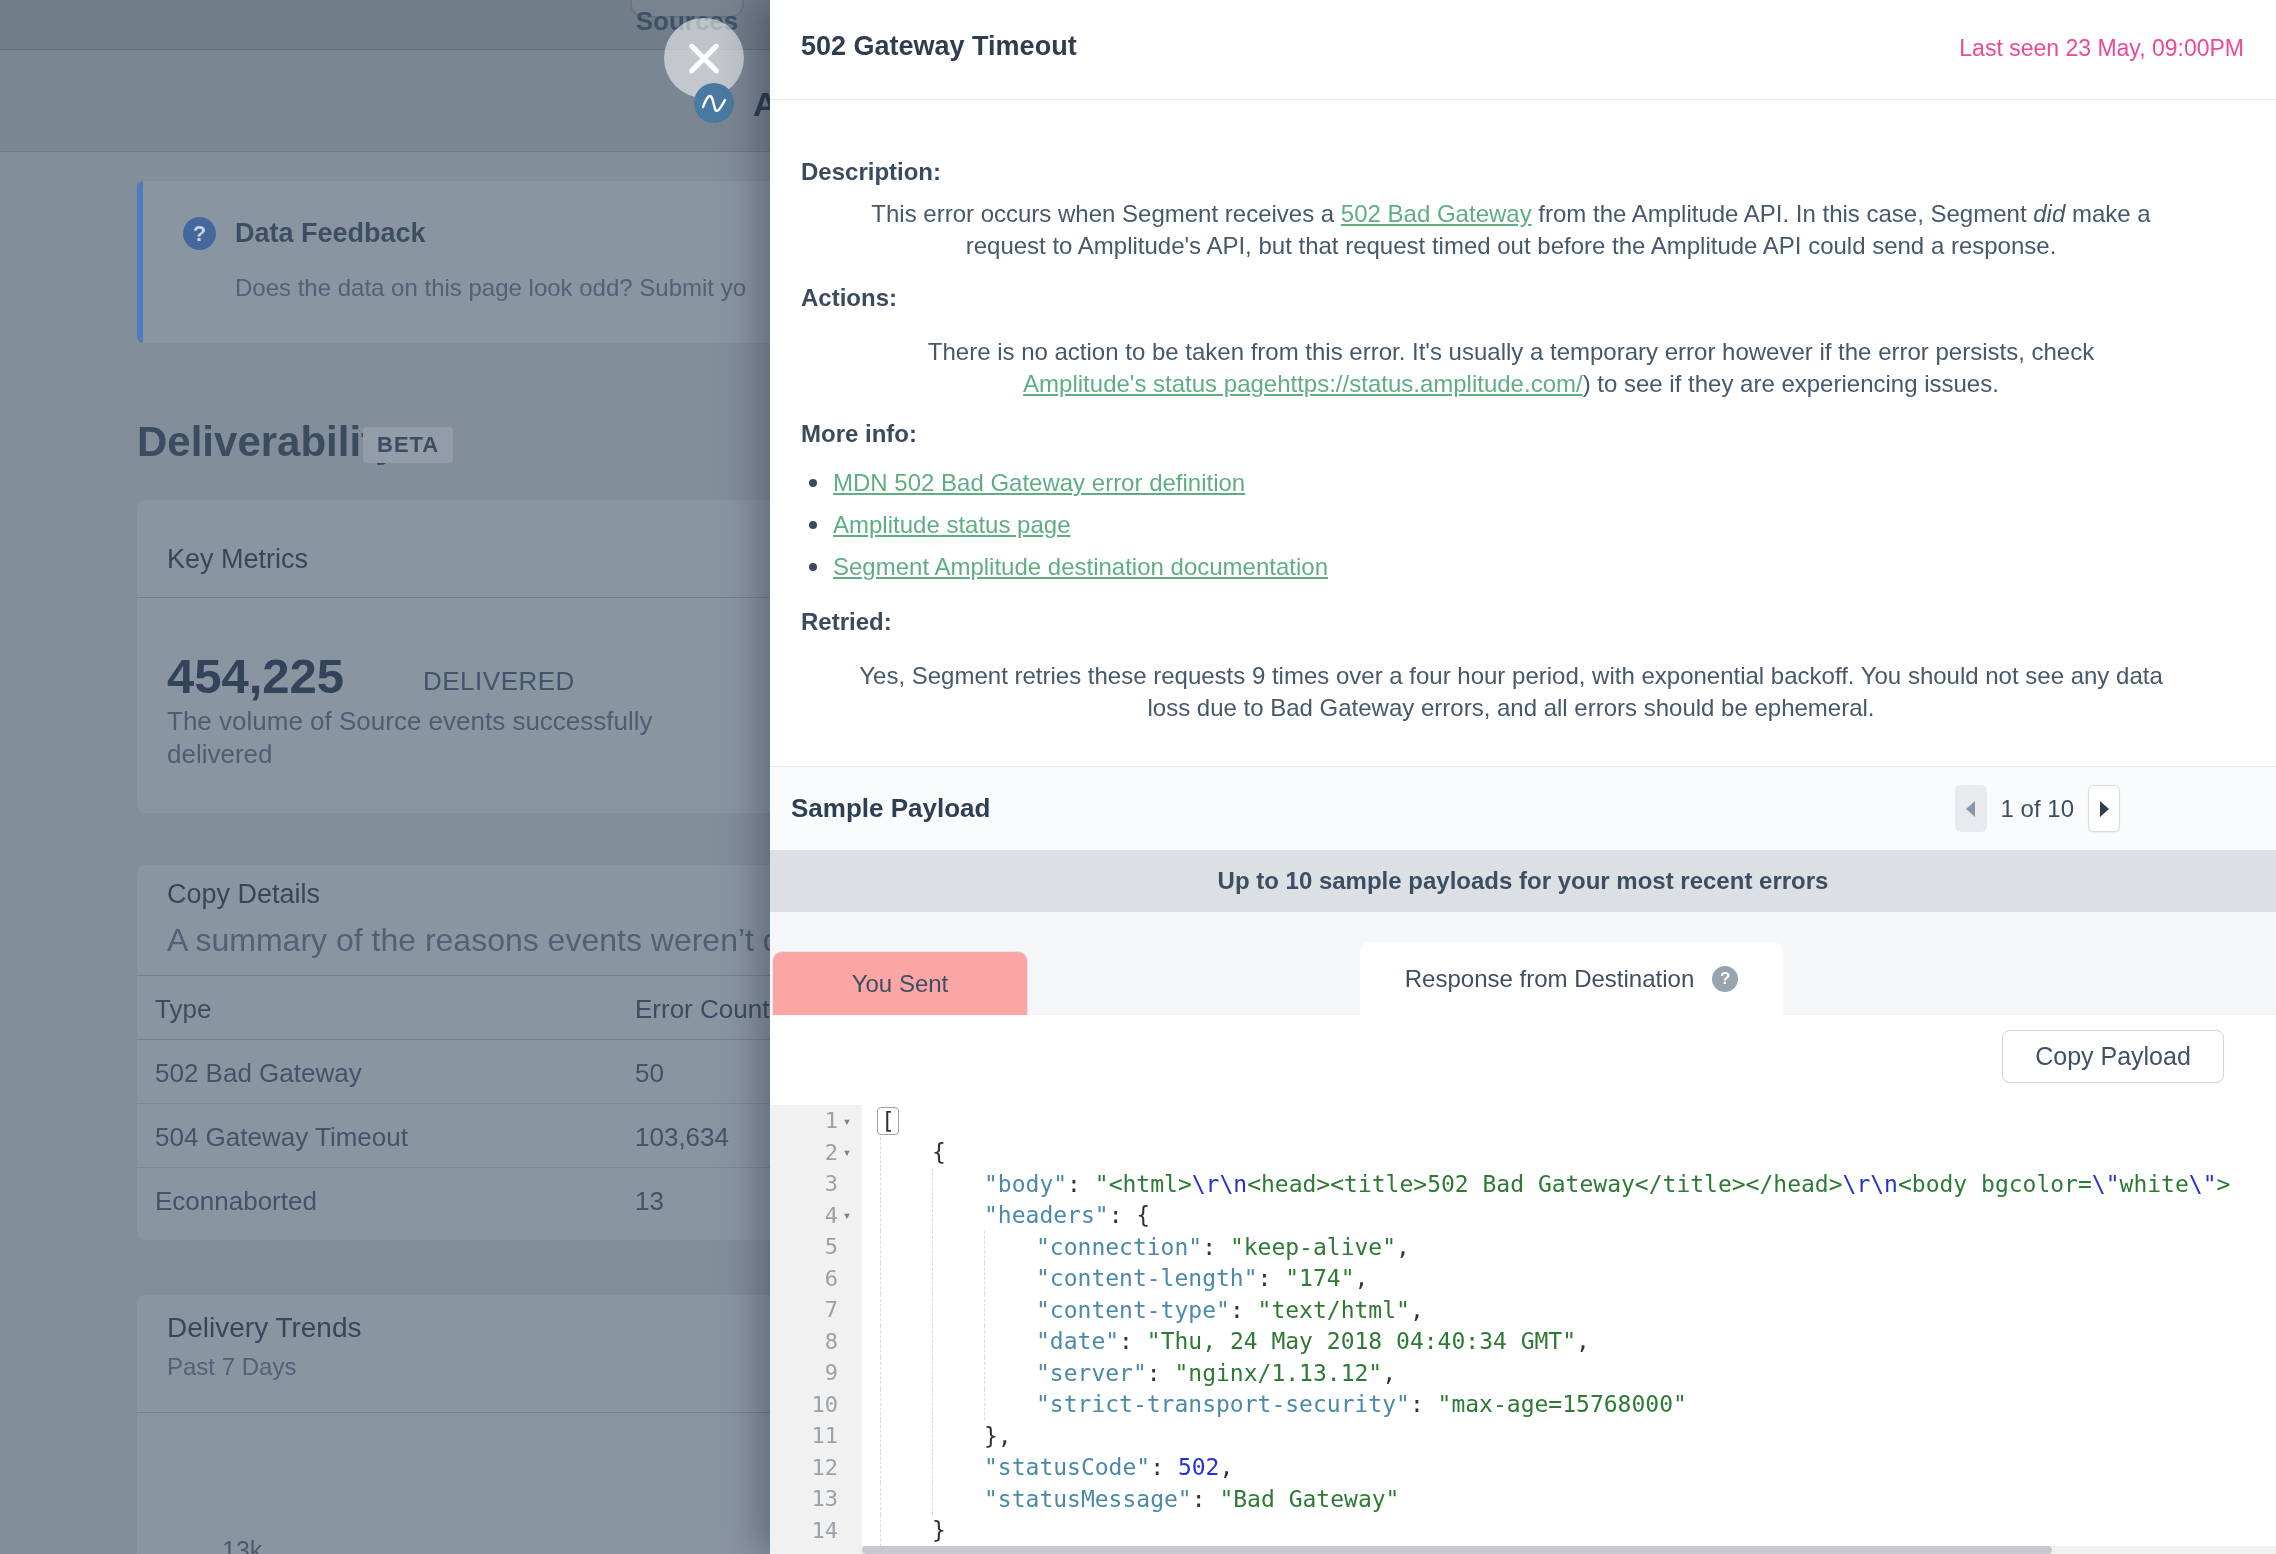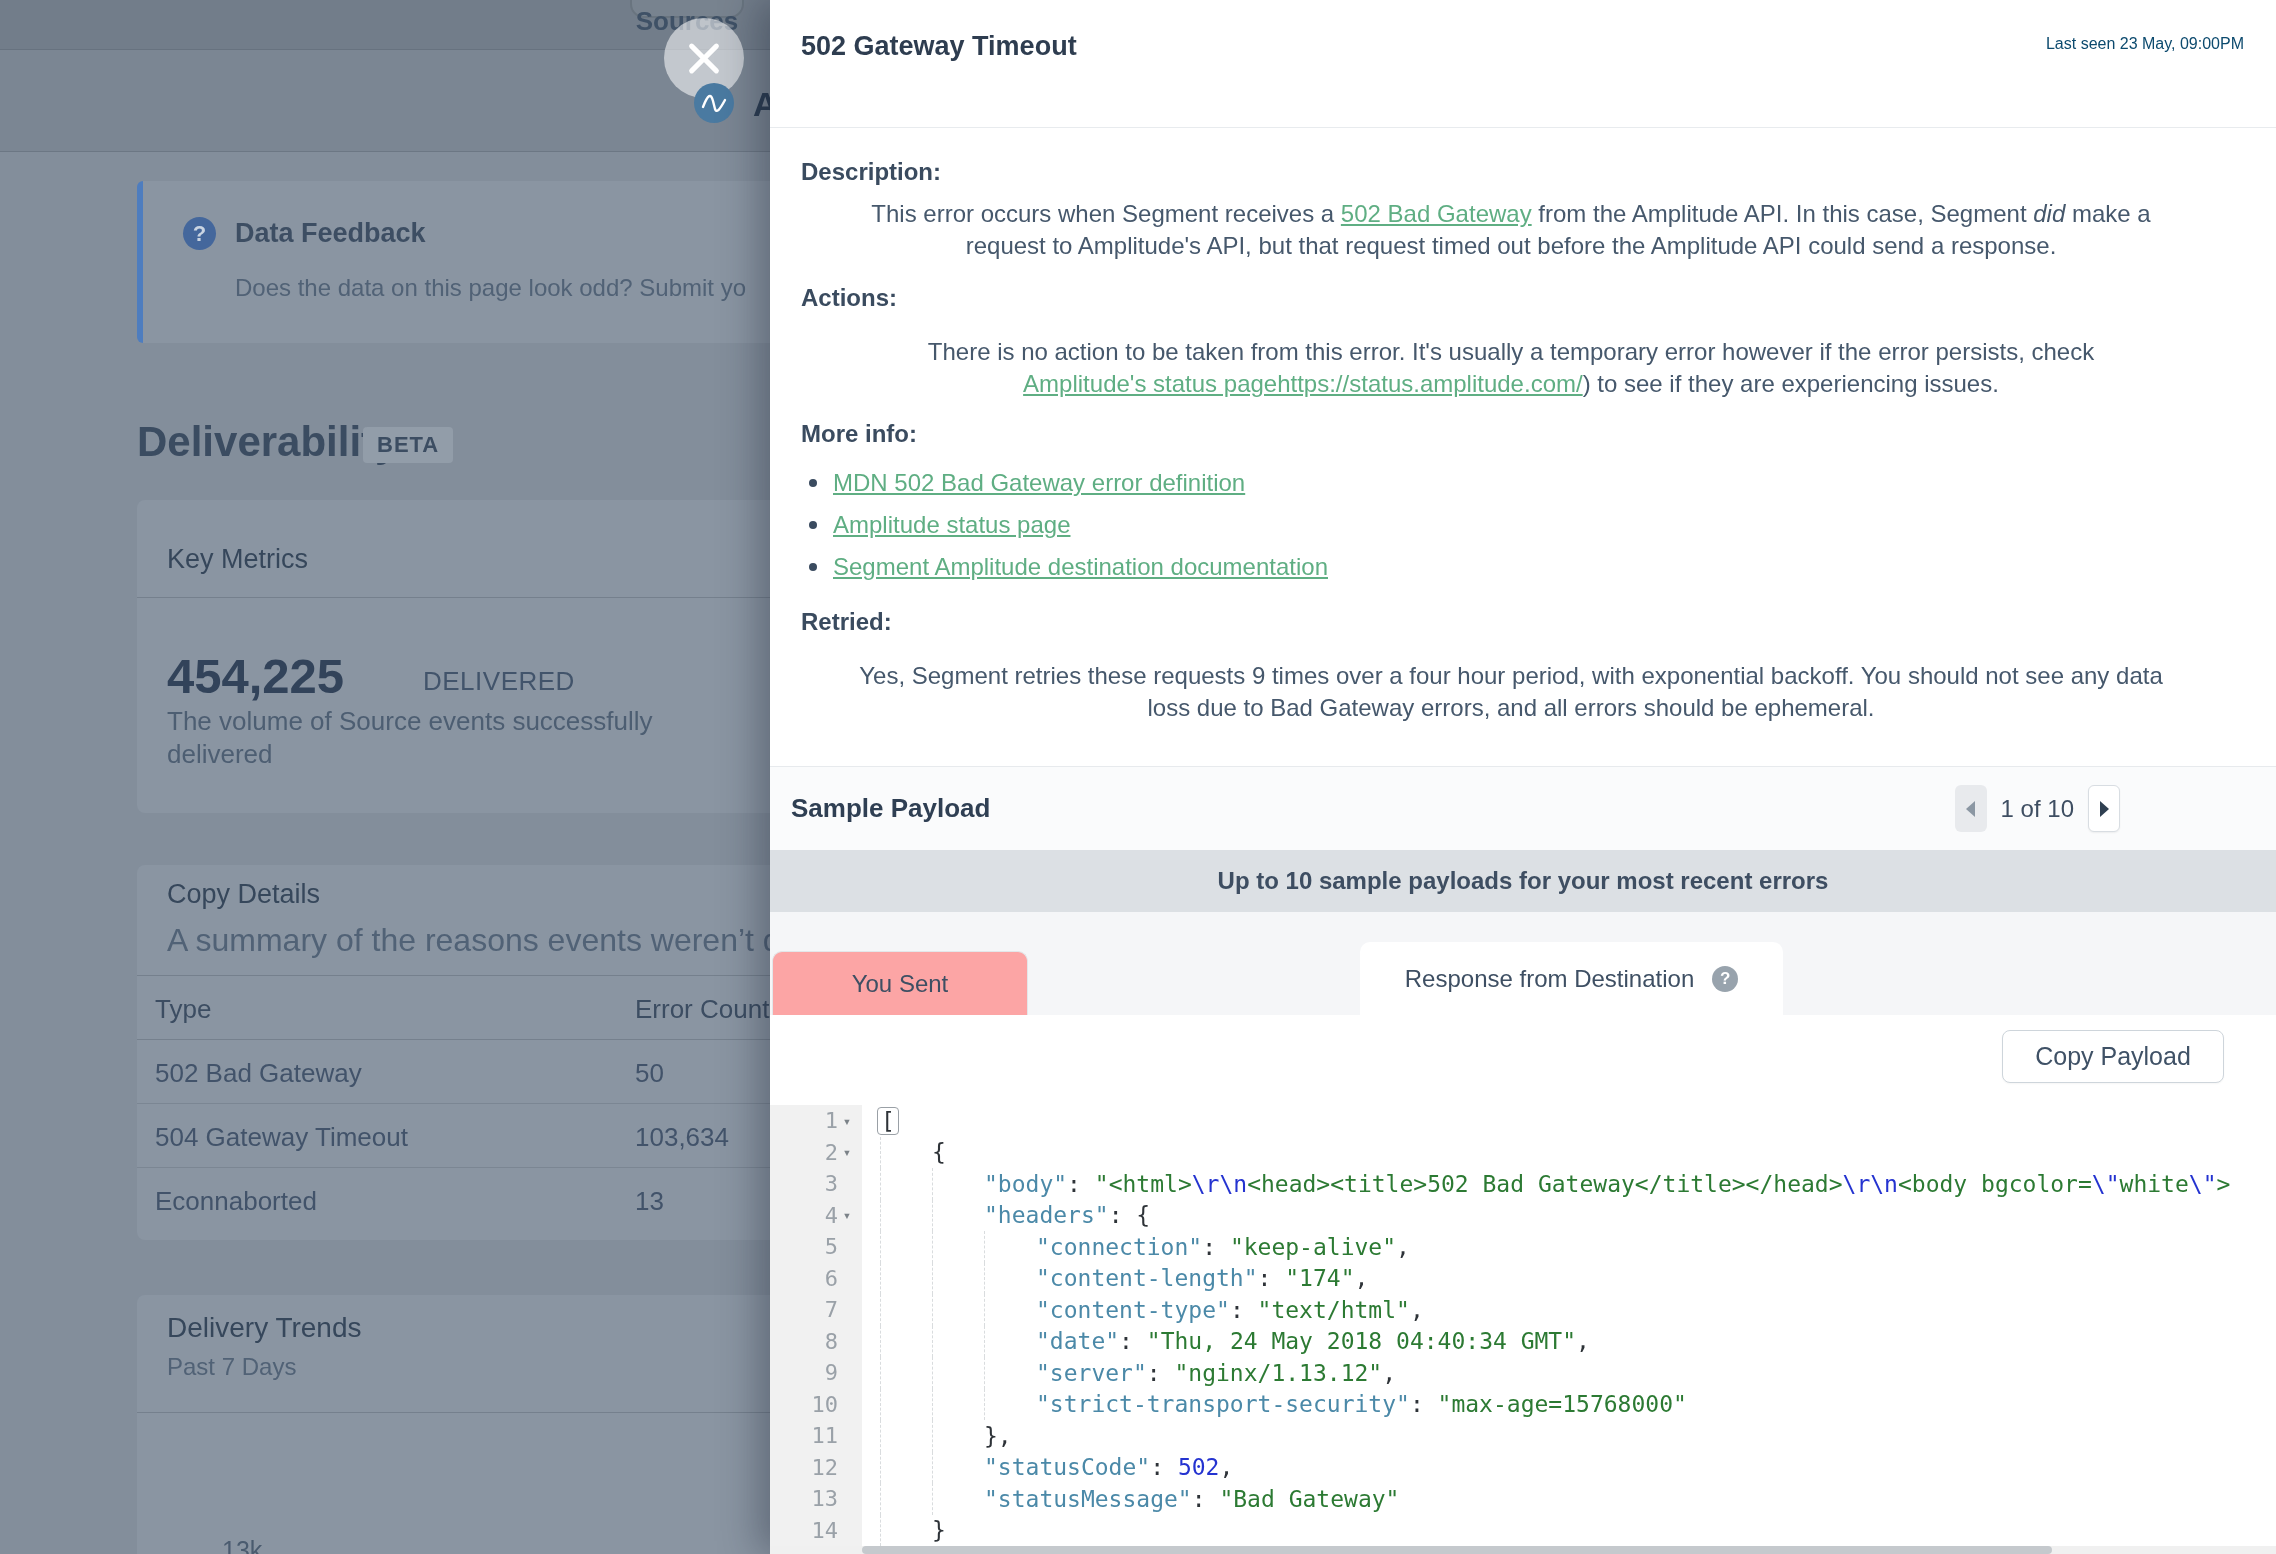--- a/index.html
+++ b/index.html
@@ -56,23 +56,23 @@
 
   #trends-card { left:137px; top:1295px; width:900px; height:300px; }
   .dt-title { position:absolute; left:30px; top:17px; font-size:28px; color:#36475b; }
   .dt-sub { position:absolute; left:30px; top:58px; font-size:24px; color:#516276; }
   .dt-divider { position:absolute; left:0; top:117px; width:100%; height:1px; background:#75808d; }
   .dt-axis { position:absolute; left:85px; top:241px; font-size:25px; color:#4a5b6f; }
 
   
   #panel { position:absolute; left:770px; top:0; width:1506px; height:1554px; background:#ffffff;
            box-shadow:-12px 0 36px rgba(20,30,45,0.35); overflow:hidden; }
-  .p-header { position:absolute; left:0; top:0; width:100%; height:128px; border-bottom:1px solid #e8ebee; background:#fff; }
+  .p-header { position:absolute; left:0; top:0; width:100%; height:100px; border-bottom:1px solid #e8ebee; background:#fff; }
   .p-title { position:absolute; left:31px; top:31px; font-size:27px; font-weight:700; color:#2e3d50; }
-  .p-lastseen { position:absolute; right:32px; top:35px; font-size:16px; color:#0c4a6e; }
+  .p-lastseen { position:absolute; right:32px; top:35px; font-size:23px; color:#ec4899; }
 
   .sec-label { position:absolute; left:31px; font-size:24px; font-weight:700; color:#3a4b5f; }
   .p-par { position:absolute; left:31px; width:1420px; font-size:24px; color:#46586c; line-height:32px; white-space:nowrap;text-align:center; }
   .grn { color:#5fae83; text-decoration:underline; text-decoration-color:#5fae83; cursor:pointer; }
   .ital { font-style:italic; }
 
   .bullets { position:absolute; left:31px; top:462px; list-style:none; }
   .bullets li { height:42px; display:flex; align-items:center; }
   .bdot { width:8px; height:8px; border-radius:50%; background:#3a4b5f; margin:0 16px 0 8px; flex:none; }
   .bullets .grn { font-size:24px; }

